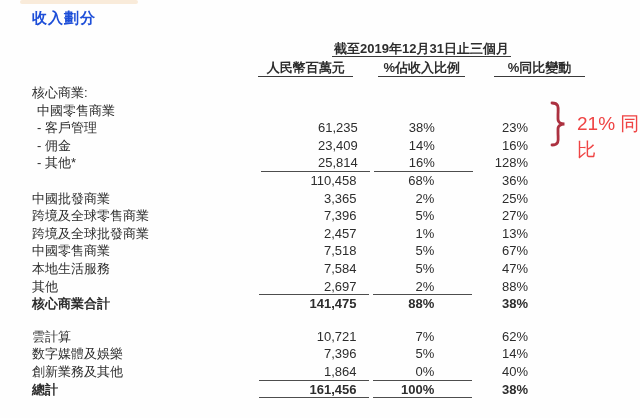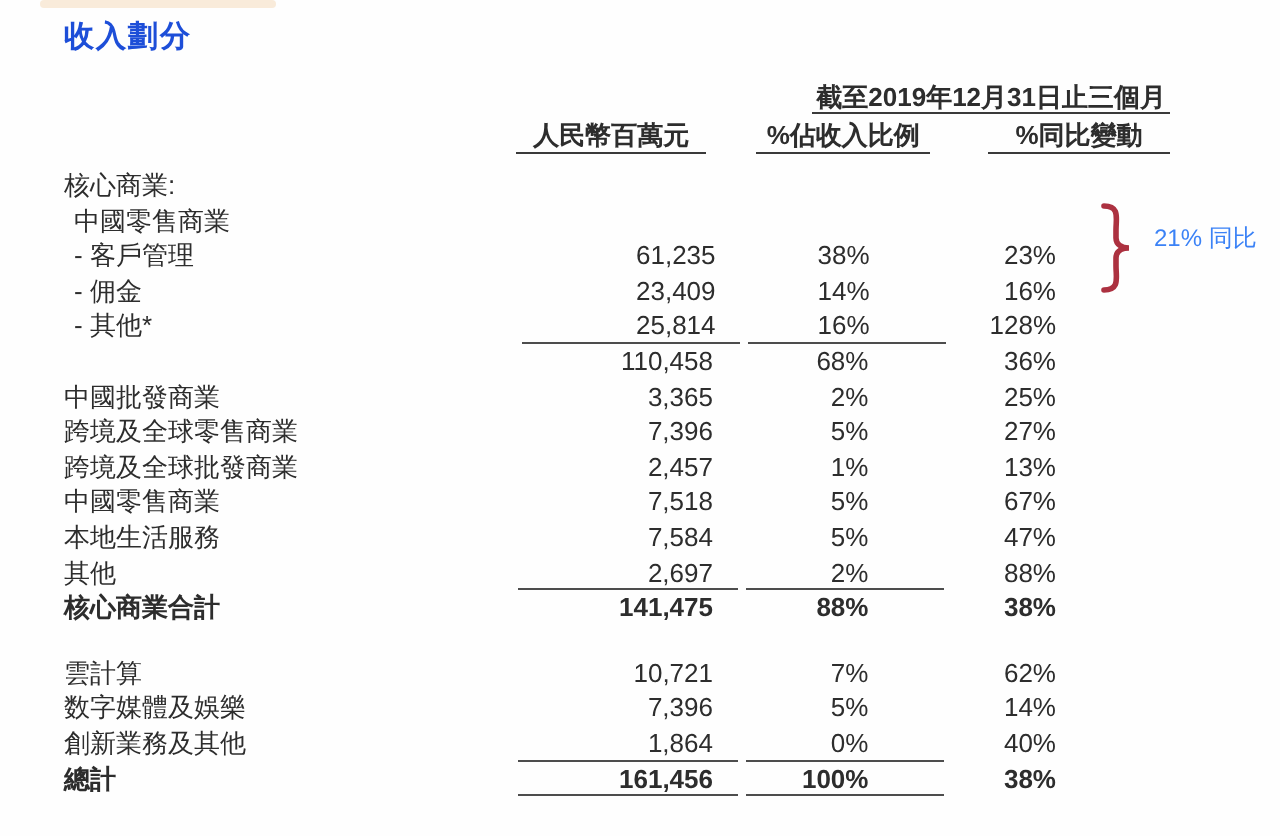--- a/index.html
+++ b/index.html
@@ -7,42 +7,42 @@
     position:relative;width:640px;height:418px;background:#fefefe;
     font-family:"Liberation Sans","DejaVu Sans",sans-serif;
     color:#2d2d2d;overflow:hidden;
   }
   .top-smudge{position:absolute;left:20px;top:0;width:118px;height:4px;
     background:rgba(234,178,110,0.25);border-radius:2px;}
   #page-title{position:absolute;left:32px;top:9px;font-size:15px;font-weight:700;letter-spacing:1px;}
   
   #tbl{position:absolute;left:30px;top:40px;width:555px;font-size:13px;}
   .hdr-period{position:absolute;left:228px;top:0;width:327px;height:17px;
-    display:flex;justify-content:flex-end;font-weight:700;}
+    display:flex;justify-content:center;font-weight:700;}
   .hdr-period span{border-bottom:1.5px solid #3a3a3a;padding:0 2px 1px 2px;white-space:nowrap;}
   .hdr-cols{position:absolute;left:0;top:19px;width:555px;display:flex;height:18px;line-height:17px;gap:21px;}
   .hc{font-weight:700;text-align:center;border-bottom:1.5px solid #3a3a3a;white-space:nowrap;}
   .hc.c1{margin-left:228px;width:110px;}
   .hc.c2{margin-left:4px;width:100px;}
   .hc.c3{margin-left:8px;width:105px;}
   #rows{position:absolute;left:0;top:44px;width:555px;}
   .t-row{display:flex;height:17.6px;line-height:17.6px;white-space:nowrap;}
   .lbl{width:228px;padding-left:2px;overflow:hidden;}
   .indent1 .lbl{padding-left:7px;}
   .v{text-align:right;}
   .v.c1{width:110px;padding-right:12px;box-sizing:border-box;}
   .v.c2{width:100px;margin-left:4px;padding-right:38px;box-sizing:border-box;}
   .v.c3{width:105px;margin-left:8px;padding-right:57px;box-sizing:border-box;}
   .row-bold{font-weight:700;}
   .rule-below .v.c1,.rule-below .v.c2{border-bottom:1.5px solid #4d4d4d;}
   .gap-top{margin-top:15px;}
   
   #bracket{position:absolute;left:549px;top:100px;width:20px;height:48px;}
   #bracket svg{display:block;}
-  #bracket-note{position:absolute;left:577px;top:111px;font-size:12px;color:#3b82f6;}
+  #bracket-note{position:absolute;left:577px;top:111px;font-size:19px;color:#ef4444;}
 </style>
 </head>
 <body>
 
 <div id="stage">
 
   <div class="top-smudge"></div>
 
   <div id="page-title" style="color: #1d4ed8;">收入劃分</div>
 

